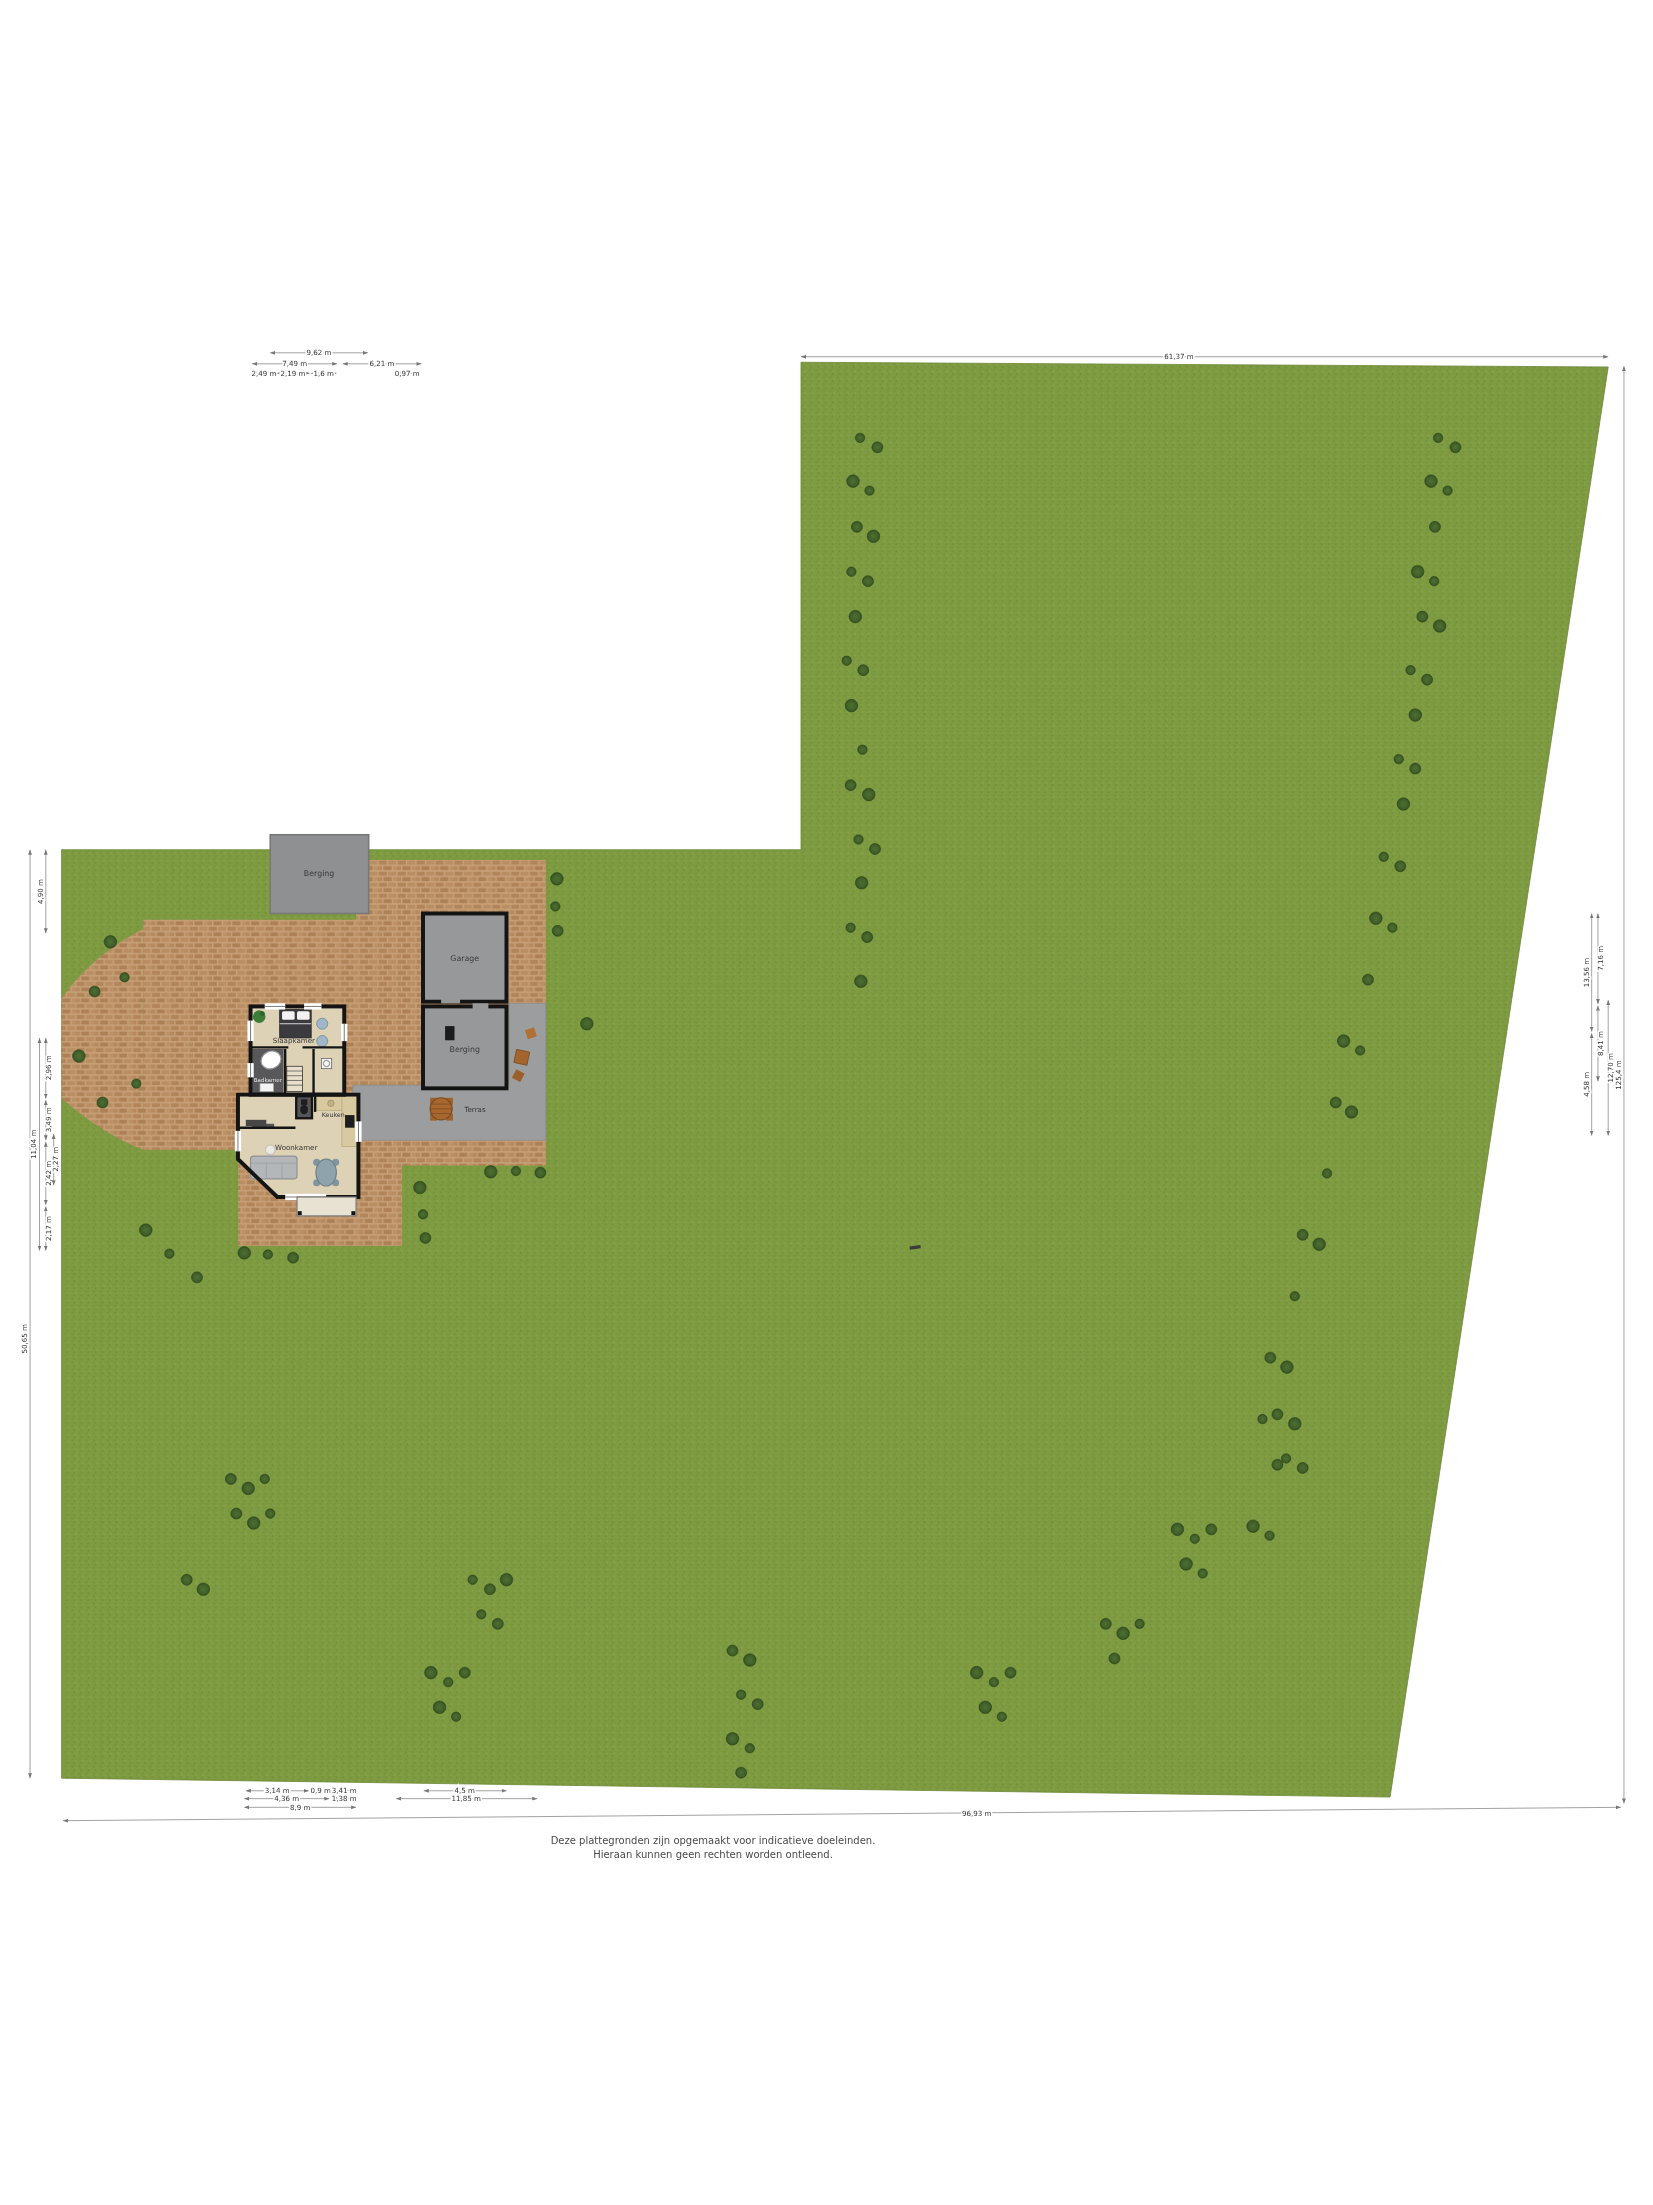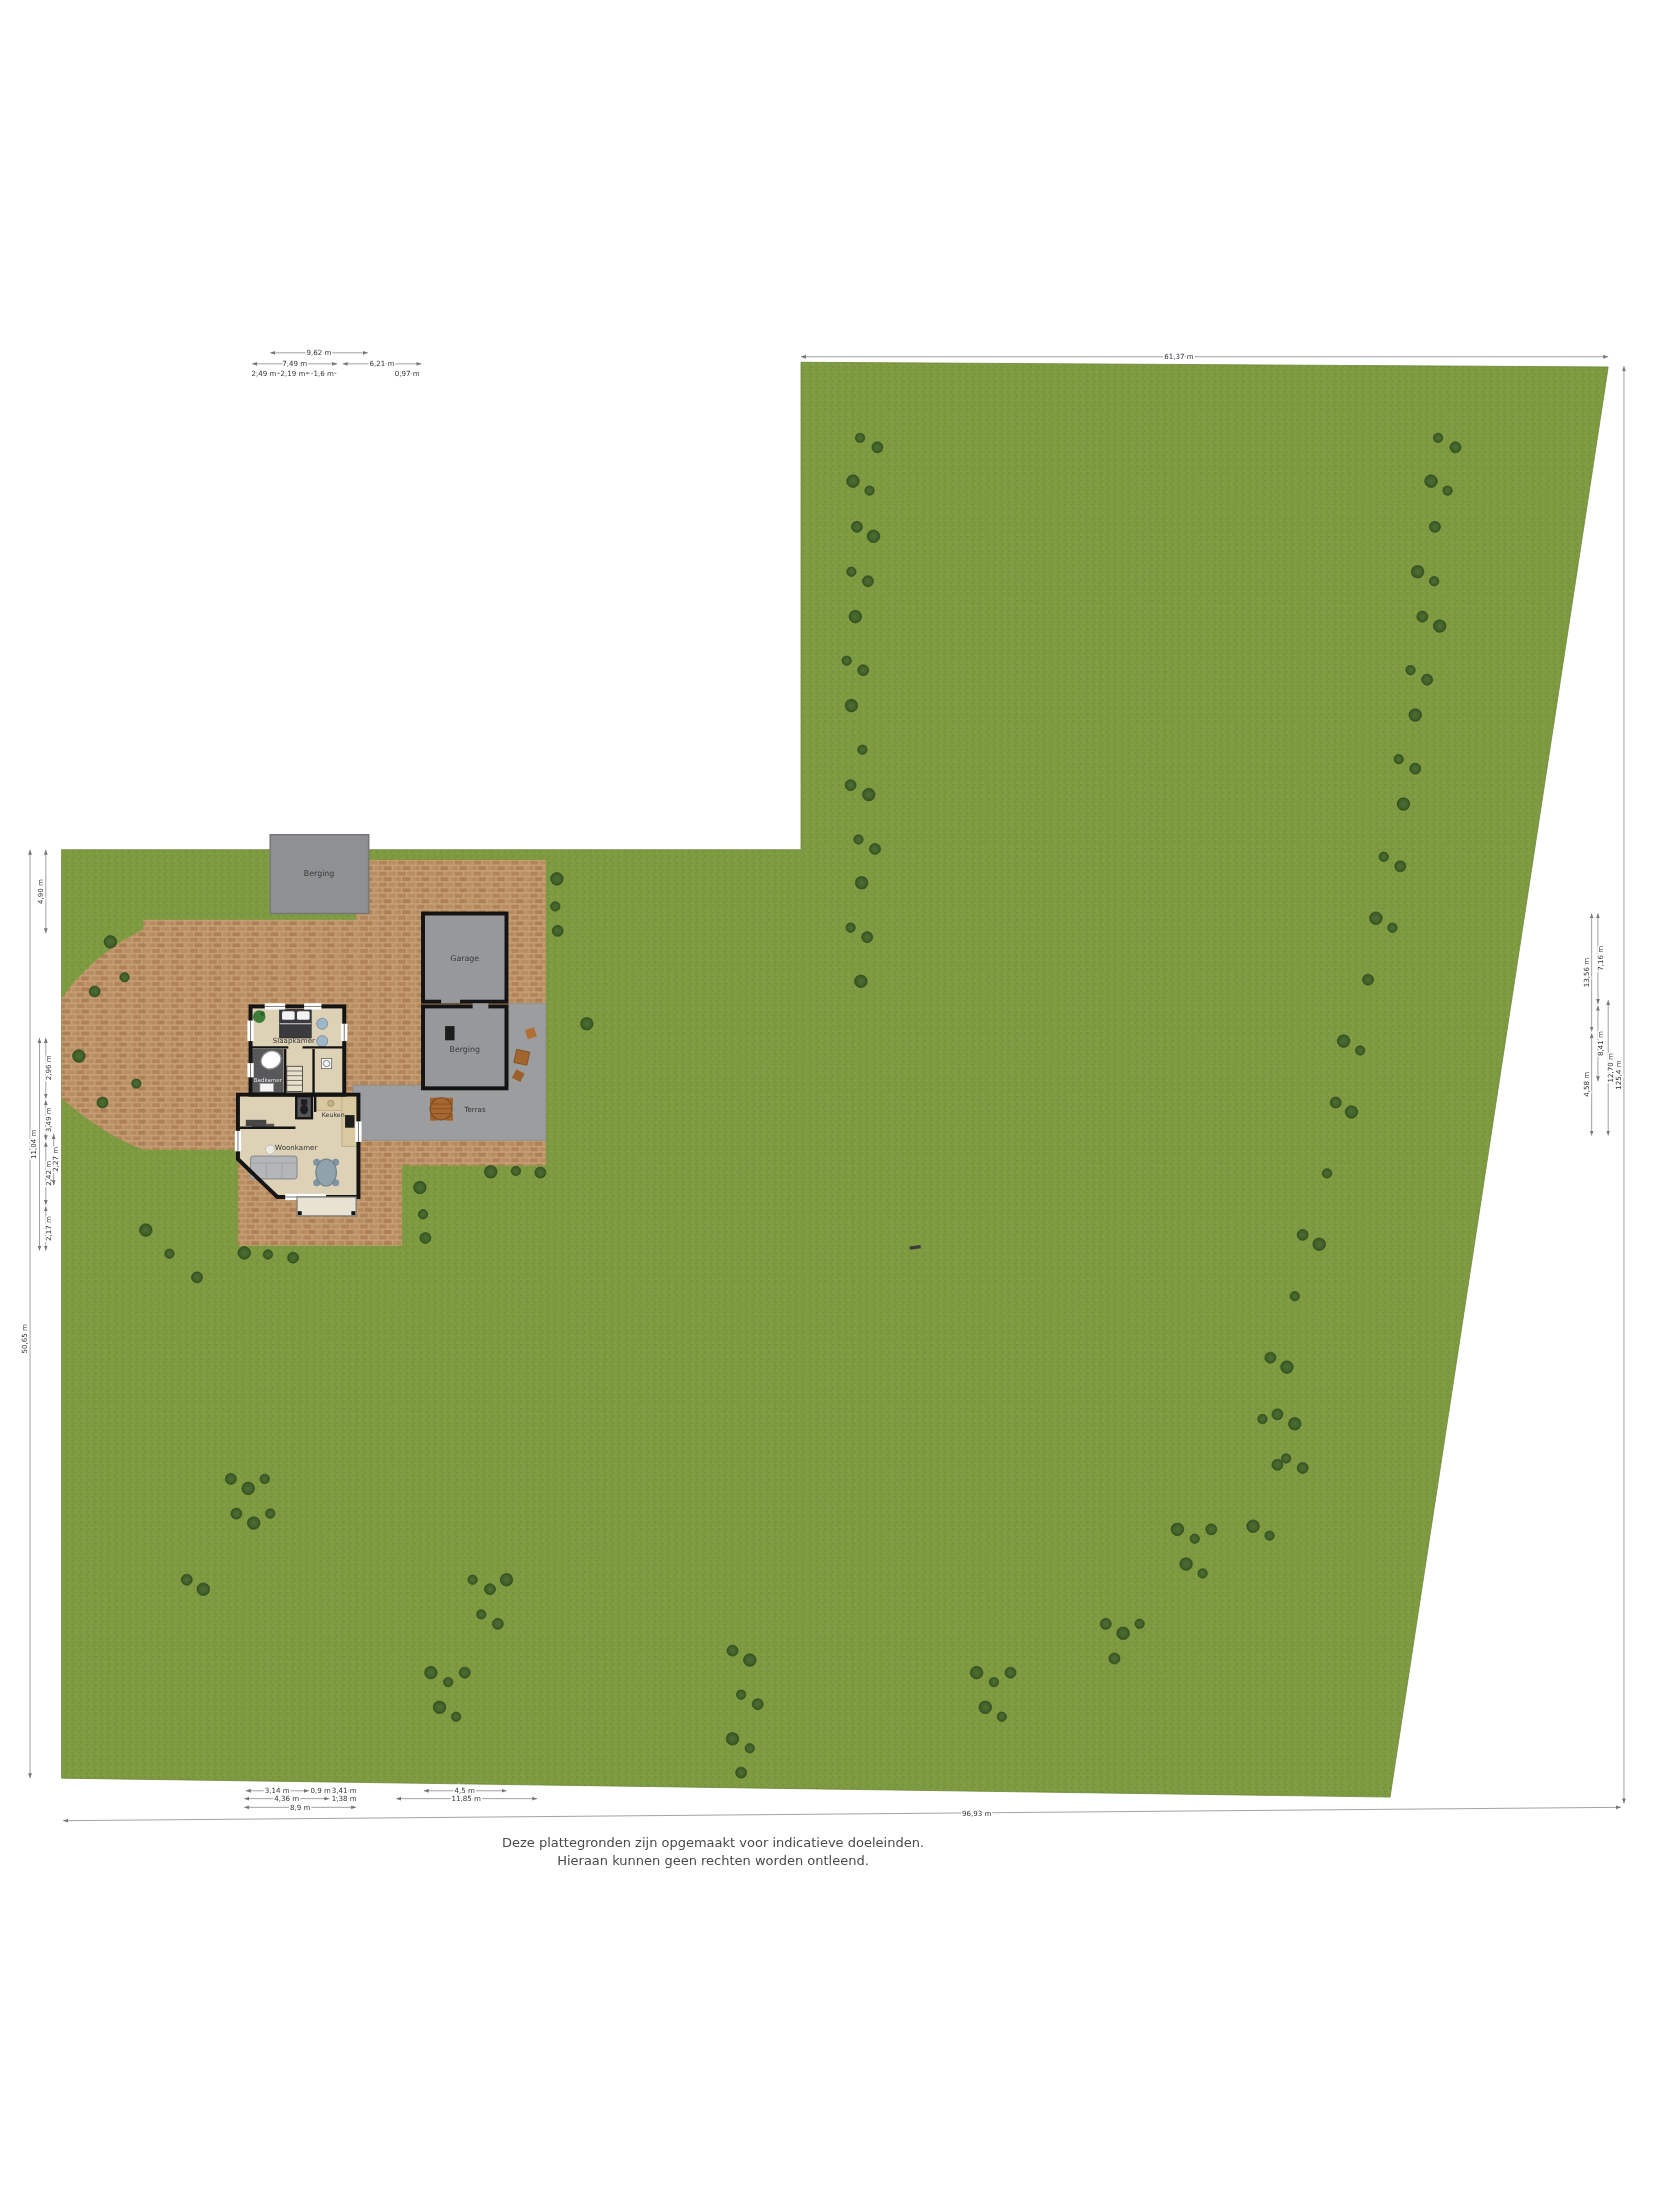--- a/index.html
+++ b/index.html
@@ -3,21 +3,21 @@
 <meta charset="utf-8">
 <style>
   html,body{margin:0;padding:0;background:#fff;}
   .stage{position:relative;width:1654px;height:2205px;background:#ffffff;overflow:hidden;
          font-family:"DejaVu Sans", sans-serif;}
   svg text{font-family:"DejaVu Sans", sans-serif;}
   .room-label{font-size:9px;fill:#353535;text-anchor:middle;}
   .bldg-label{font-size:10px;fill:#3a3a3a;text-anchor:middle;}
   .dim-label{font-size:9px;fill:#333;text-anchor:middle;paint-order:stroke;stroke:#ffffff;stroke-width:4px;}
   .disclaimer{position:absolute;left:713px;top:1834px;transform:translateX(-50%);
-              text-align:center;font-size:13px;line-height:1.35;color:#4a4a4a;white-space:nowrap;}
+              text-align:center;font-size:10px;line-height:1.35;color:#4a4a4a;white-space:nowrap;}
 </style>
 </head>
 <body>
 
 <div class="stage">
 
 <svg width="1654" height="2205" viewBox="0 0 2100 2800">
   <defs>
     <pattern id="grassP" width="9" height="9" patternUnits="userSpaceOnUse">
       <rect width="9" height="9" fill="#7e9b41"></rect>

